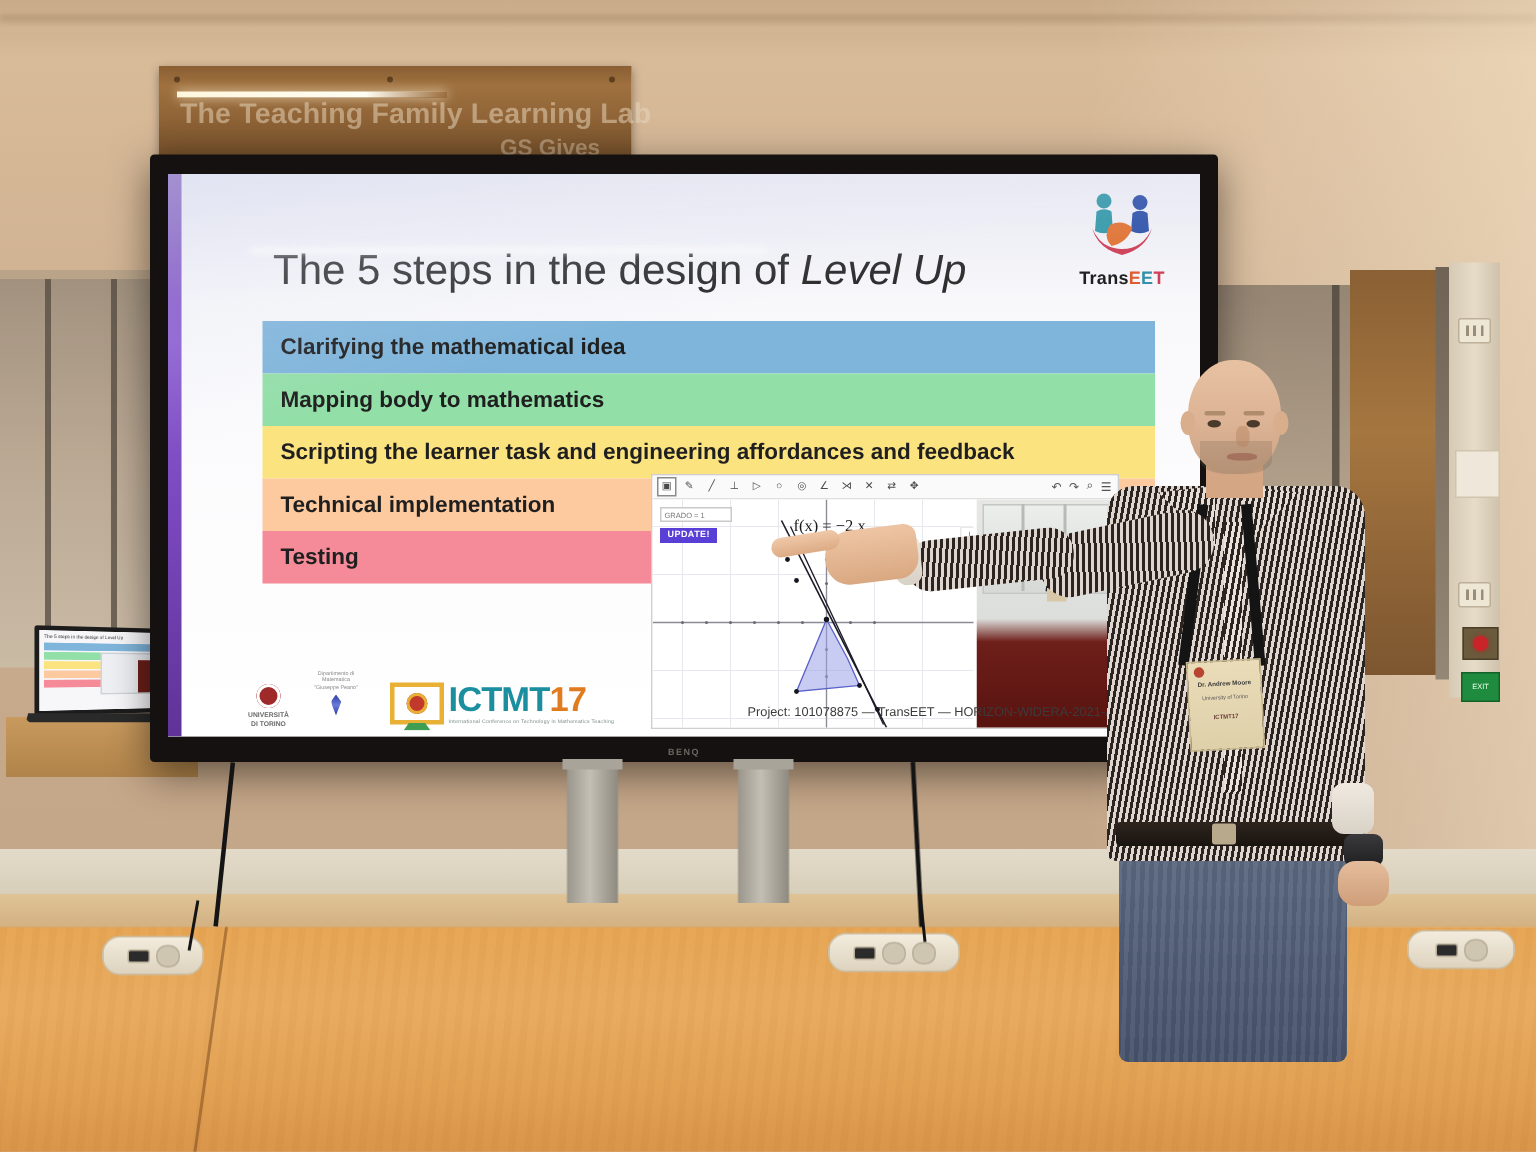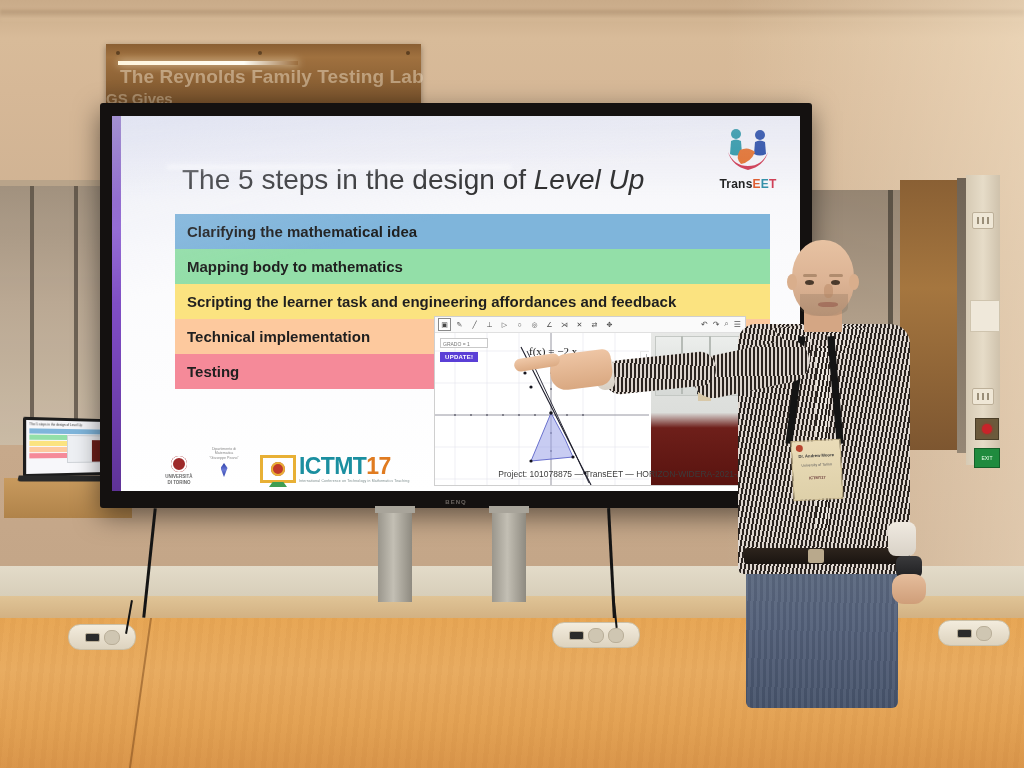--- a/index.html
+++ b/index.html
@@ -83,21 +83,21 @@
     position:absolute;left:12px;top:17px;width:180px;height:4px;
     background:linear-gradient(90deg,#fff6dd,#fffdf4 70%,rgba(255,250,230,0));
     filter:blur(.5px);box-shadow:0 0 8px rgba(255,245,215,.8);
   }
   .sign-title{
     position:absolute;left:14px;top:22px;width:292px;
     font-size:19px;font-weight:700;color:rgba(232,214,190,.52);
     letter-spacing:.1px;white-space:nowrap;
   }
   .sign-sub{
-    position:absolute;left:0;top:46px;width:308px;text-align:left;
+    position:absolute;left:0;top:46px;width:308px;text-align:right;
     font-size:15px;font-weight:700;color:rgba(228,210,185,.45);padding-right:14px;box-sizing:border-box;
   }
 
   
   .display{
     position:absolute;left:100px;top:103px;width:712px;height:405px;
     background:#141110;border-radius:3px;
     box-shadow:0 8px 26px rgba(0,0,0,.5);
     padding:13px 12px 17px 12px;box-sizing:border-box;
   }
@@ -376,21 +376,21 @@
   <div class="socket" style="left:972px;top:388px"></div>
   <div class="white-box"></div>
   <div class="ebutton"></div>
   <div class="exit-sign">EXIT</div>
 
   <div class="sign">
     <div class="screw" style="left:10px"></div>
     <div class="screw" style="left:152px"></div>
     <div class="screw" style="left:300px"></div>
     <div class="lightbar"></div>
-    <div class="sign-title">The Reynolds Family Testing Lab</div>
+    <div class="sign-title">The Teaching Family Learning Lab</div>
     <div class="sign-sub">GS Gives</div>
   </div>
 
   <div class="laptop">
     <div class="lt-table"></div>
     <div class="lt-screen">
       <div class="lt-slide">
         <div class="lt-title">The 5 steps in the design of Level Up</div>
         <div class="lt-bar" style="background:#7FB5DB"></div>
         <div class="lt-bar" style="background:#93DFA8"></div>

